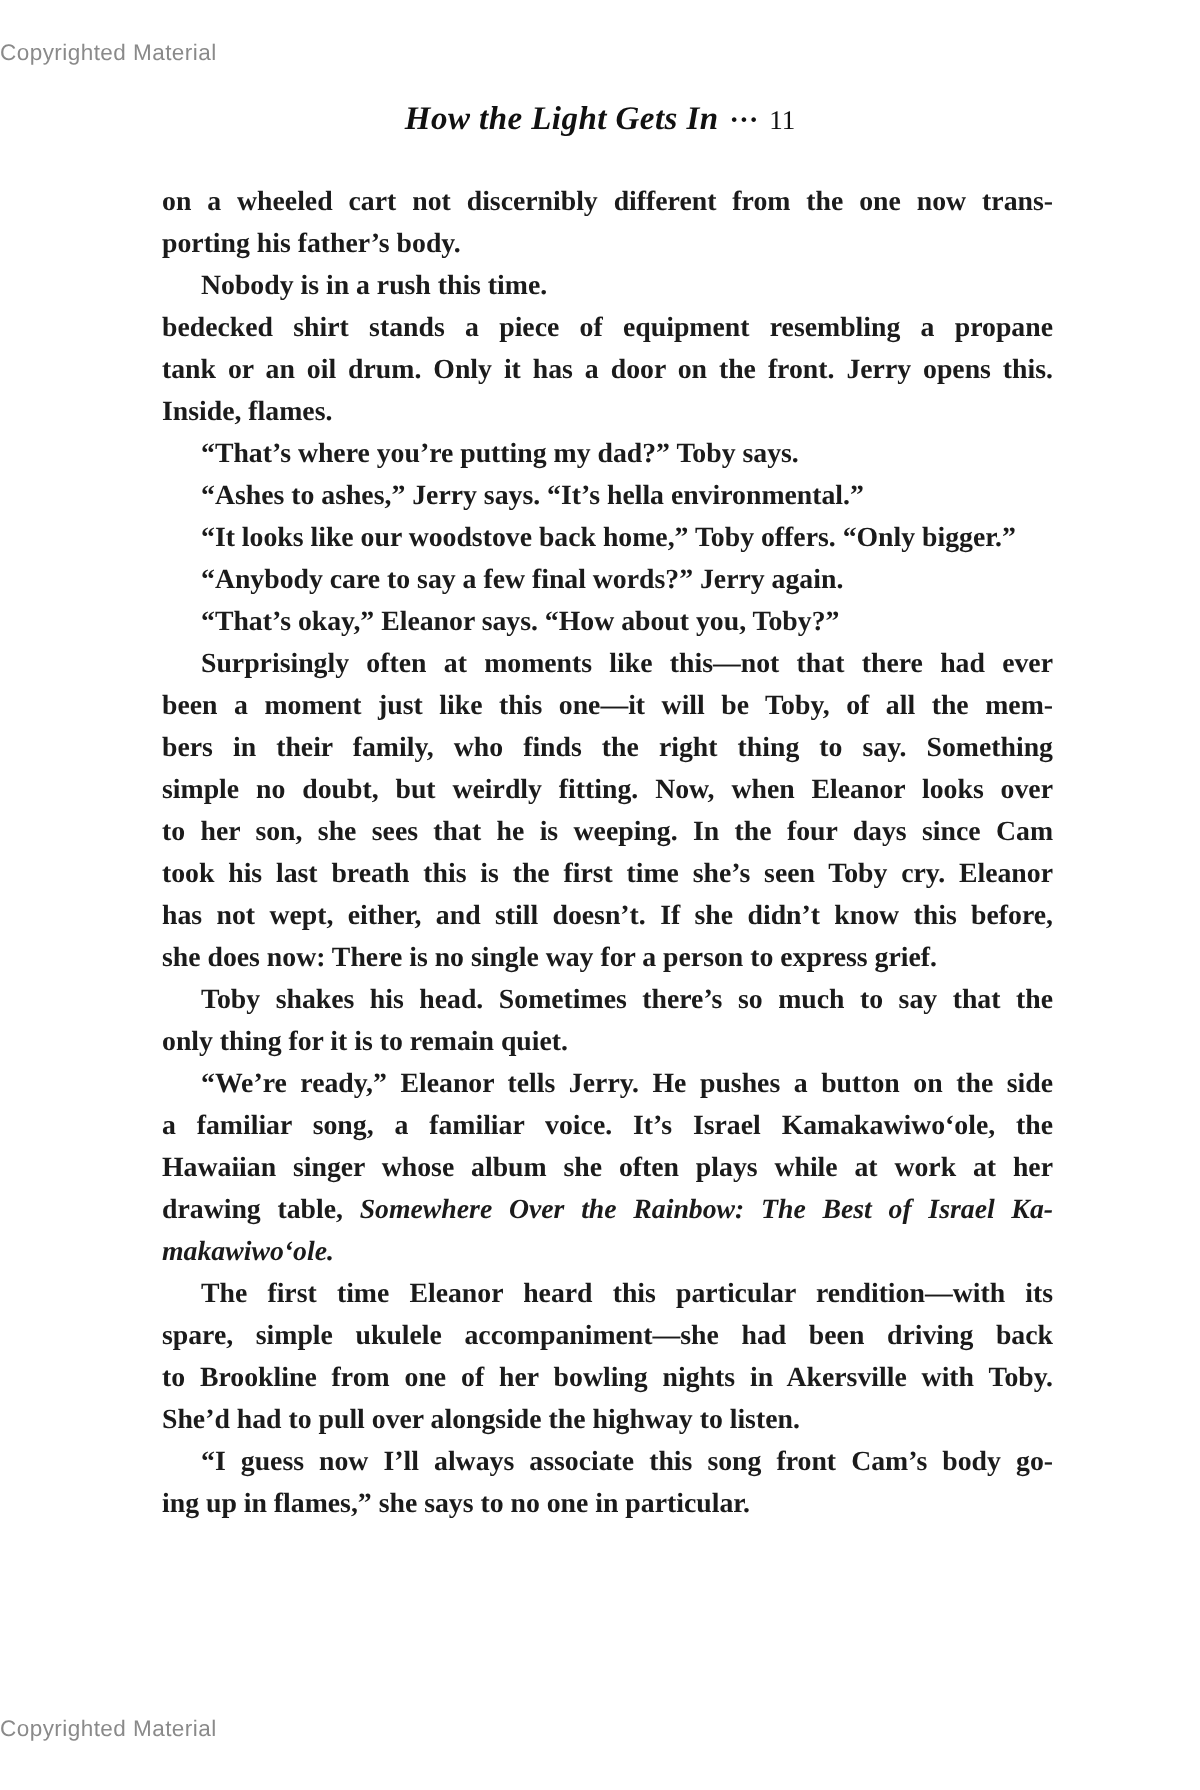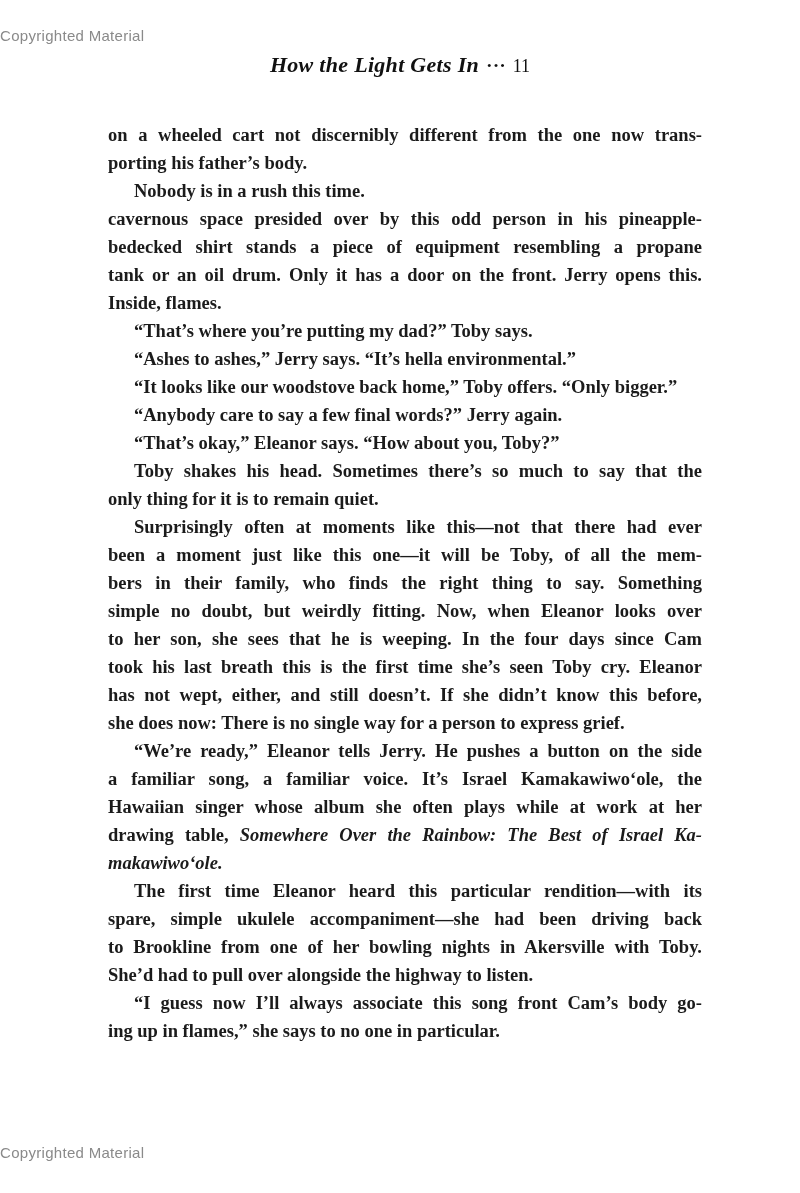--- a/index.html
+++ b/index.html
@@ -19,21 +19,21 @@
     position:absolute;left:0;width:800px;
     text-align:left;
     font-family:Liberation Sans, sans-serif;
     font-size:15px;
     letter-spacing:.3px;
     color:var(--notice-color);
   }
   .notice.top{top:27px;}
   .notice.bottom{top:1144px;}
   .running-header{
-    position:absolute;top:52px;left:0;width:800px;
+    position:absolute;top:66px;left:0;width:800px;
     text-align:center;
     font-size:22px;
     color:#111;
   }
   .running-header .title{
     font-style:italic;
     font-weight:600;
     letter-spacing:.3px;
   }
   .running-header .sep{
@@ -73,53 +73,52 @@
 
 <div class="page-body">
     <div class="para">
       <div class="line just">on a wheeled cart not discernibly different from the one now trans-</div>
       <div class="line">porting his father’s body.</div>
     </div>
     <div class="para">
       <div class="line first">Nobody is in a rush this time.</div>
     </div>
     <div class="para">
-      <div class="line just">cavernous space presided over by this odd person in his pineapple-</div>
       <div class="line just">bedecked shirt stands a piece of equipment resembling a propane</div>
       <div class="line just">tank or an oil drum. Only it has a door on the front. Jerry opens this.</div>
       <div class="line">Inside, flames.</div>
     </div>
     <div class="para">
       <div class="line first">“That’s where you’re putting my dad?” Toby says.</div>
     </div>
     <div class="para">
       <div class="line first">“Ashes to ashes,” Jerry says. “It’s hella environmental.”</div>
     </div>
     <div class="para">
       <div class="line first">“It looks like our woodstove back home,” Toby offers. “Only bigger.”</div>
     </div>
     <div class="para">
       <div class="line first">“Anybody care to say a few final words?” Jerry again.</div>
     </div>
     <div class="para">
       <div class="line first">“That’s okay,” Eleanor says. “How about you, Toby?”</div>
     </div>
     <div class="para">
-      <div class="line just first">Toby shakes his head. Sometimes there’s so much to say that the</div>
-      <div class="line">only thing for it is to remain quiet.</div>
-    </div>
-    <div class="para">
       <div class="line just first">Surprisingly often at moments like this—not that there had ever</div>
       <div class="line just">been a moment just like this one—it will be Toby, of all the mem-</div>
       <div class="line just">bers in their family, who finds the right thing to say. Something</div>
       <div class="line just">simple no doubt, but weirdly fitting. Now, when Eleanor looks over</div>
       <div class="line just">to her son, she sees that he is weeping. In the four days since Cam</div>
       <div class="line just">took his last breath this is the first time she’s seen Toby cry. Eleanor</div>
       <div class="line just">has not wept, either, and still doesn’t. If she didn’t know this before,</div>
       <div class="line">she does now: There is no single way for a person to express grief.</div>
+    </div>
+    <div class="para">
+      <div class="line just first">Toby shakes his head. Sometimes there’s so much to say that the</div>
+      <div class="line">only thing for it is to remain quiet.</div>
     </div>
     <div class="para">
       <div class="line just first">“We’re ready,” Eleanor tells Jerry. He pushes a button on the side</div>
       <div class="line just">a familiar song, a familiar voice. It’s Israel Kamakawiwo‘ole, the</div>
       <div class="line just">Hawaiian singer whose album she often plays while at work at her</div>
       <div class="line just">drawing table, <em>Somewhere Over the Rainbow: The Best of Israel Ka-</em></div>
       <div class="line"><em>makawiwo‘ole.</em></div>
     </div>
     <div class="para">
       <div class="line just first">The first time Eleanor heard this particular rendition—with its</div>

